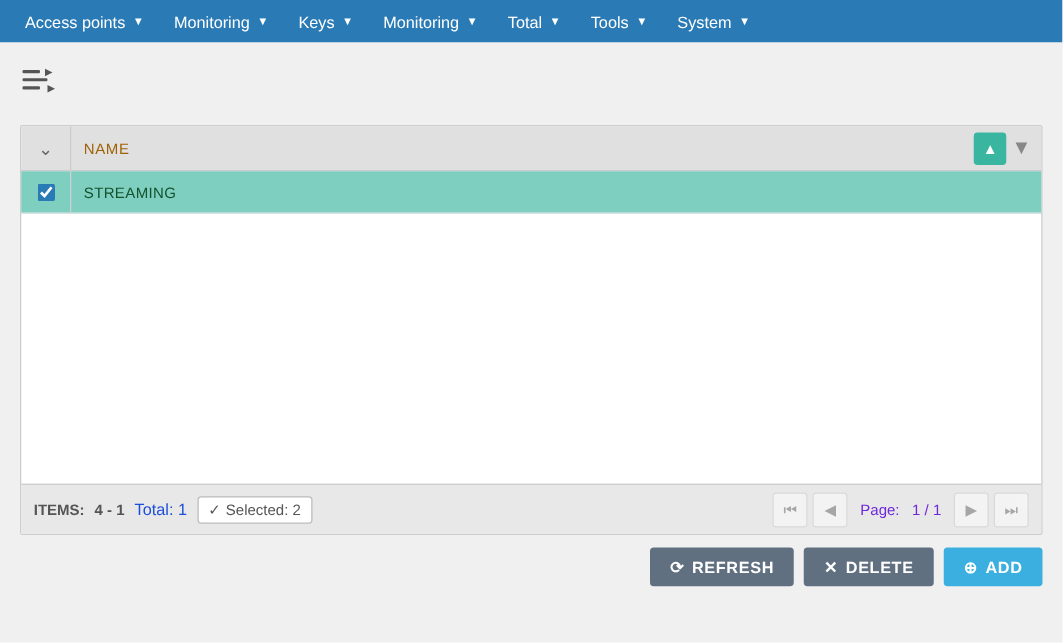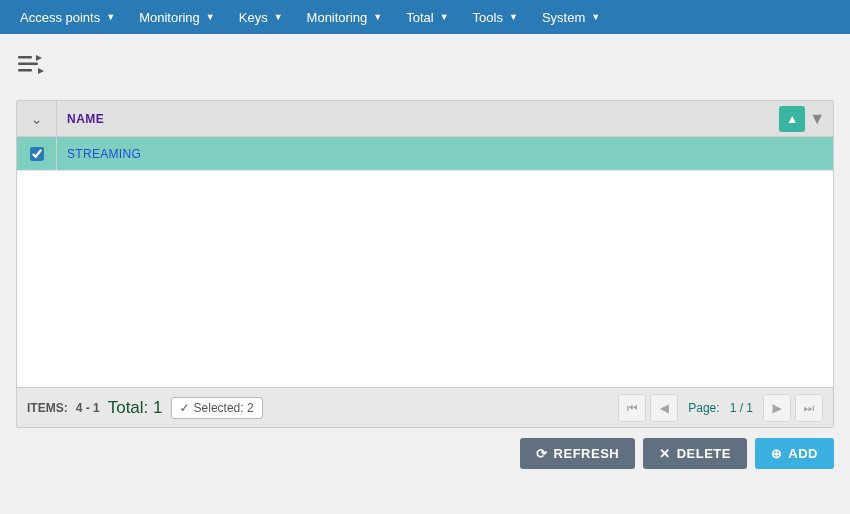--- a/index.html
+++ b/index.html
@@ -81,23 +81,23 @@
       height: 100%;
     }
     .th-checkbox-icon {
       color: #666;
       font-size: 14px;
       cursor: pointer;
     }
     .th-name {
       flex: 1;
       padding: 0 10px;
-      font-weight: bold;
-      font-size: 12px;
-      color: #4c1d95;
+      font-weight: normal;
+      font-size: 12px;
+      color: #a16207;
       letter-spacing: 0.5px;
     }
     .th-actions {
       display: flex;
       align-items: center;
       gap: 4px;
       padding-right: 8px;
     }
     .btn-sort-up {
       background: #3ab5a0;
@@ -146,42 +146,42 @@
     .row-checkbox input[type="checkbox"] {
       accent-color: #2a7ab5;
       width: 14px;
       height: 14px;
       cursor: pointer;
     }
     .row-name {
       flex: 1;
       padding: 0 10px;
       font-size: 12px;
-      color: #1d4ed8;
+      color: #14532d;
       letter-spacing: 0.3px;
     }
 
     
     .table-footer {
       background: #e8e8e8;
       border-top: 1px solid #ccc;
       display: flex;
       align-items: center;
       height: 40px;
       padding: 17px 10px;
       gap: 8px;
     }
     .footer-items {
       font-size: 12px;
       color: #555;
       font-weight: bold;
     }
     .footer-total {
-      font-size: 17px;
-      color: #14532d;
+      font-size: 13px;
+      color: #1d4ed8;
     }
     .footer-selected {
       background: #fff;
       border: 1px solid #bbb;
       border-radius: 3px;
       padding: 3px 8px;
       font-size: 12px;
       color: #555;
       display: flex;
       align-items: center;
@@ -205,21 +205,21 @@
       display: flex;
       align-items: center;
       justify-content: center;
       cursor: pointer;
       color: #666;
       font-size: 12px;
     }
     .page-btn.disabled { opacity: 0.5; cursor: default; }
     .page-info {
       font-size: 12px;
-      color: #0f766e;
+      color: #6d28d9;
       padding: 0 6px;
     }
 
     
     .action-bar {
       display: flex;
       justify-content: flex-end;
       gap: 8px;
       padding: 10px 16px;
       background: #f0f0f0;

